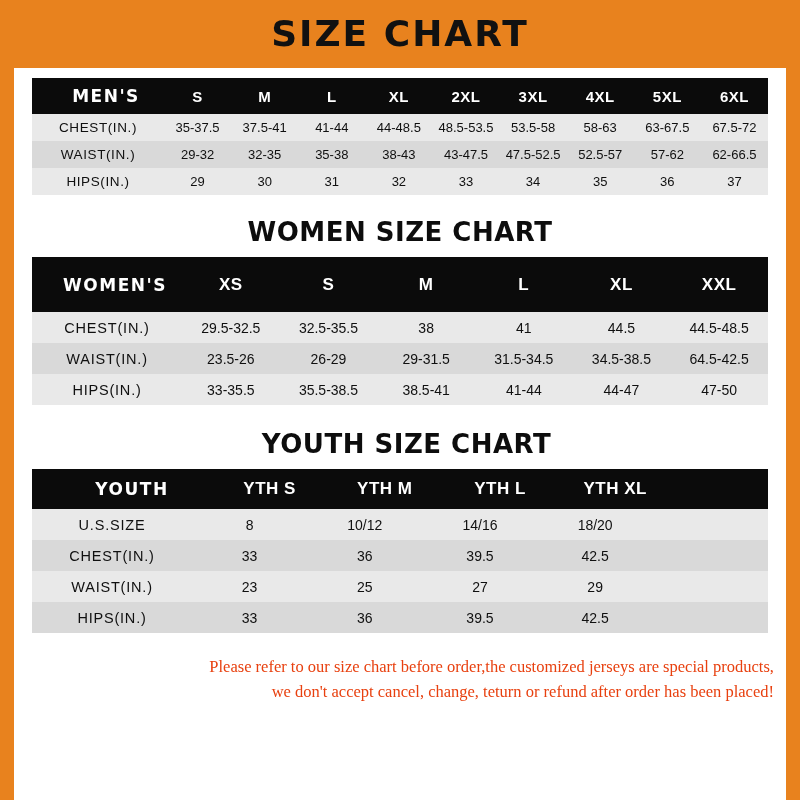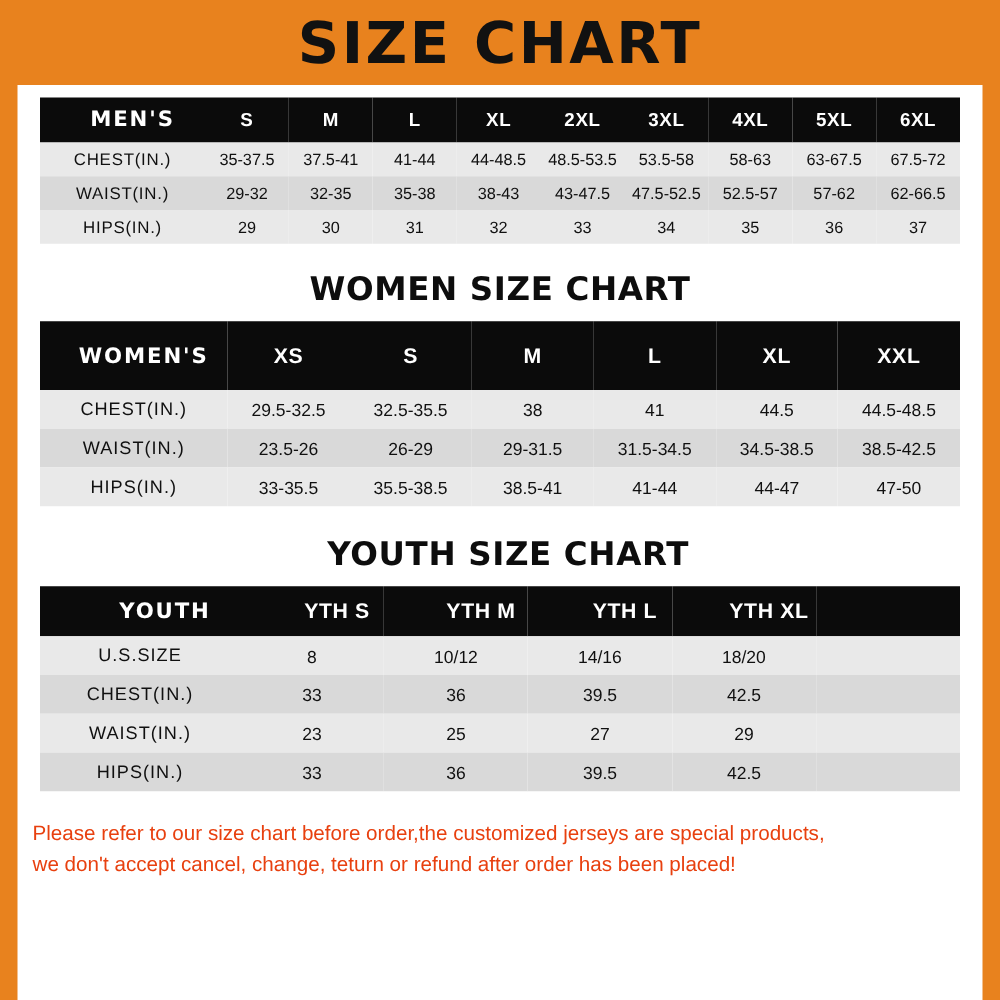--- a/index.html
+++ b/index.html
@@ -26,21 +26,21 @@
     background: #E8821E;
     height: 68px;
     margin: 0 -14px;
     display: flex;
     align-items: center;
     justify-content: center;
   }
   .banner-title {
     font-family: "DejaVu Sans", sans-serif;
     font-weight: bold;
-    font-size: 46px;
+    font-size: 36px;
     letter-spacing: 2px;
     color: #111111;
     line-height: 1;
   }
   .section-title {
     text-align: center;
     font-family: "DejaVu Sans", sans-serif;
     font-weight: bold;
     font-size: 26px;
     color: #0d0d0d;
@@ -108,23 +108,23 @@
   .youth-table thead th { font-size: 17px; }
   .youth-table tbody td { font-size: 14px; }
   .youth-table tbody tr { height: 31px; }
   .youth-table tbody td { height: 31px; }
   .youth-table thead th { height: 40px; padding-left: 40px; }
   .youth-table tbody td.rowhead { font-size: 14.5px; letter-spacing: 0.8px; }
 
   .footer-note {
     margin: 22px auto 2px auto;
     width: 748px;
-    text-align: left;
+    text-align: right;
     color: #E8400F;
-    font-family: Liberation Sans, sans-serif;
+    font-family: Liberation Serif, serif;
     font-size: 16.5px;
     line-height: 1.5;
   }
   .footer-note div { white-space: nowrap; }
 </style>
 </head>
 <body>
 
 <div class="page">
 
@@ -233,21 +233,21 @@
         <td>44.5</td>
         <td>44.5-48.5</td>
       </tr>
       <tr class="even">
         <td class="rowhead">WAIST(IN.)</td>
         <td>23.5-26</td>
         <td>26-29</td>
         <td>29-31.5</td>
         <td>31.5-34.5</td>
         <td>34.5-38.5</td>
-        <td>38.5-42.5</td>
+        <td>64.5-42.5</td>
       </tr>
       <tr class="odd">
         <td class="rowhead">HIPS(IN.)</td>
         <td>33-35.5</td>
         <td>35.5-38.5</td>
         <td>38.5-41</td>
         <td>41-44</td>
         <td>44-47</td>
         <td>47-50</td>
       </tr>

